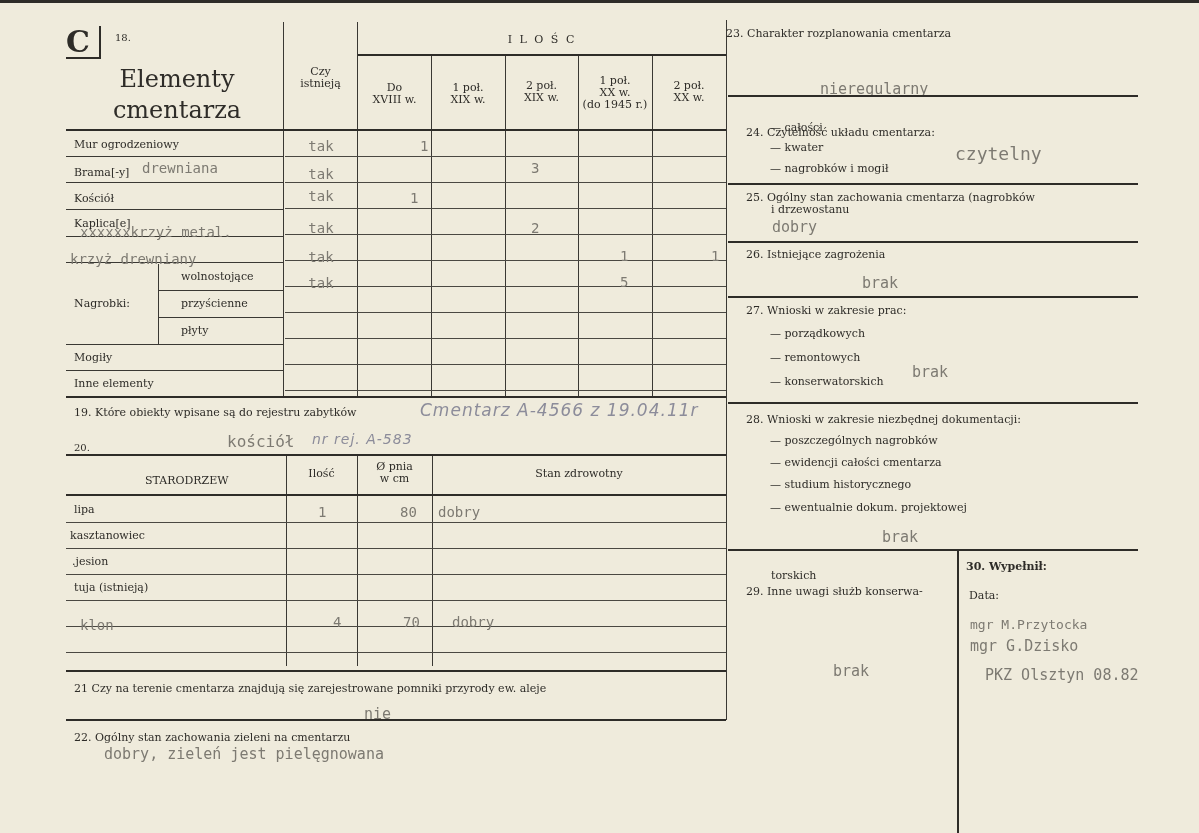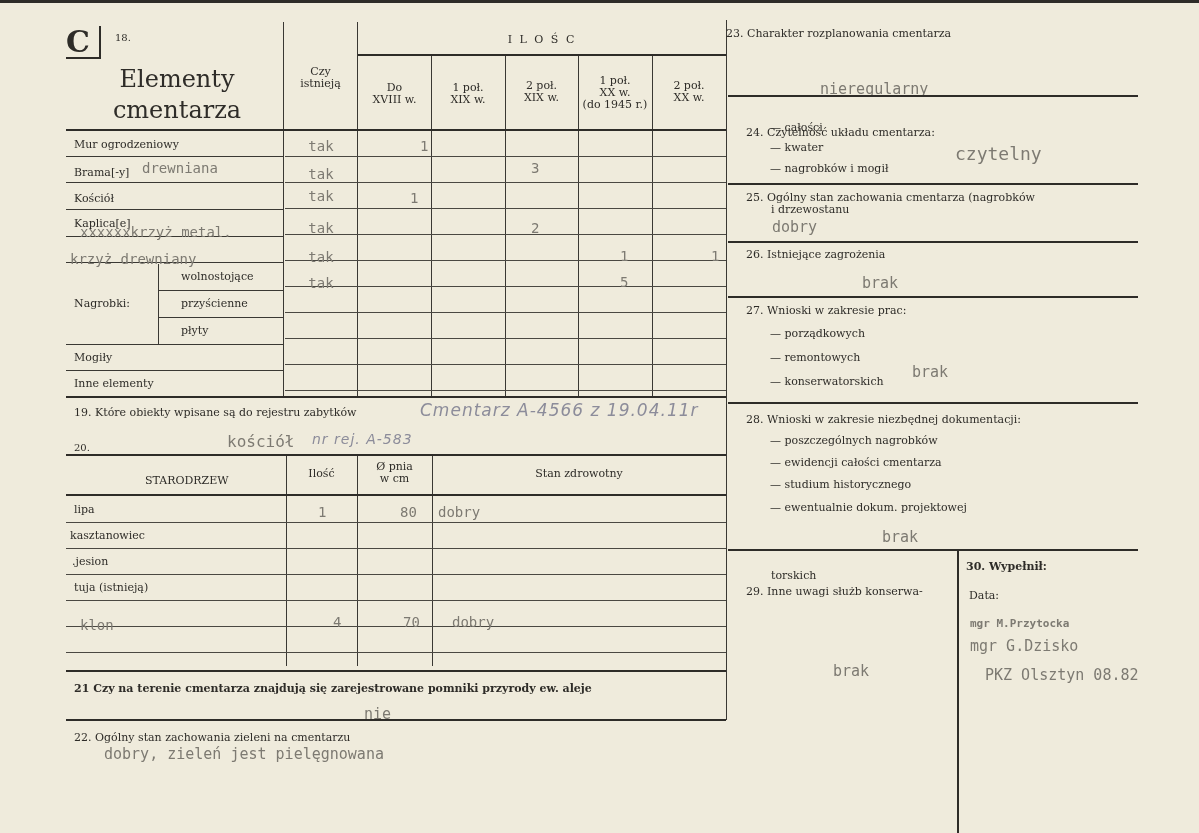--- a/index.html
+++ b/index.html
@@ -150,21 +150,21 @@
 <div class="lbl" style="left:70px;top:529px;">kasztanowiec</div>
 <div class="lbl" style="left:72px;top:555px;">.jesion</div>
 <div class="lbl" style="left:74px;top:581px;">tuja (istnieją)</div>
 <div class="typed" style="left:80px;top:617px;">klon</div>
 <div class="typed" style="left:333px;top:614px;">4</div>
 <div class="typed" style="left:403px;top:614px;">70</div>
 <div class="typed" style="left:452px;top:614px;">dobry</div>
 
 <div class="hl2" style="left:66px;top:670px;width:660px;"></div>
 
-<div class="lbl" style="left:74px;top:682px;font-weight:bold;">21 Czy na terenie cmentarza znajdują się zarejestrowane pomniki przyrody ew. aleje</div>
+<div class="lbl" style="left:74px;top:682px;">21 Czy na terenie cmentarza znajdują się zarejestrowane pomniki przyrody ew. aleje</div>
 <div class="typed" style="left:364px;top:705px;font-size:15px;">nie</div>
 <div class="hl2" style="left:66px;top:719px;width:660px;"></div>
 <div class="lbl" style="left:74px;top:731px;">22. Ogólny stan zachowania zieleni na cmentarzu</div>
 <div class="typed" style="left:104px;top:745px;font-size:15px;">dobry, zieleń jest pielęgnowana</div>
 
 <div class="lbl" style="left:726px;top:27px;">23. Charakter rozplanowania cmentarza</div>
 <div class="typed" style="left:820px;top:80px;font-size:15px;">nieregularny</div>
 <div class="hl2" style="left:728px;top:95px;width:410px;"></div>
 
 <div class="lbl" style="left:746px;top:101px;margin-top:25px;">24. Czytelność układu cmentarza:</div>
@@ -198,15 +198,15 @@
 <div class="typed" style="left:882px;top:528px;font-size:15px;">brak</div>
 <div class="hl2" style="left:728px;top:549px;width:410px;"></div>
 
 <div class="vl2" style="left:957px;top:551px;height:282px;"></div>
 <div class="lbl" style="left:746px;top:557px;margin-top:28px;">29. Inne uwagi służb konserwa-</div>
 <div class="lbl" style="left:771px;top:569px;">torskich</div>
 <div class="typed" style="left:833px;top:662px;font-size:15px;">brak</div>
 
 <div class="lbl" style="left:966px;top:560px;font-weight:bold;">30. Wypełnił:</div>
 <div class="lbl" style="left:969px;top:589px;">Data:</div>
-<div class="typed" style="left:970px;top:617px;font-size:11px;font-weight:bold;">mgr M.Przytocka</div>
+<div class="typed" style="left:970px;top:617px;font-size:13px;">mgr M.Przytocka</div>
 <div class="typed" style="left:970px;top:637px;font-size:15px;">mgr G.Dzisko</div>
 <div class="typed" style="left:985px;top:666px;font-size:15px;">PKZ Olsztyn 08.82</div>
 
 </body></html>

